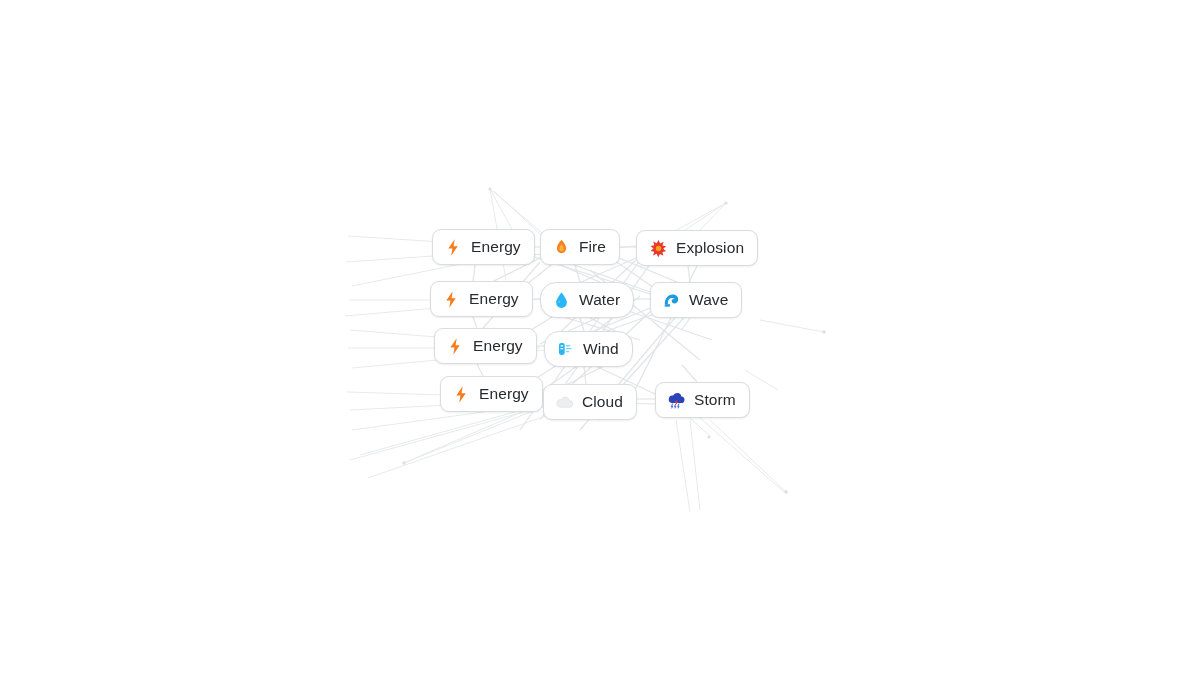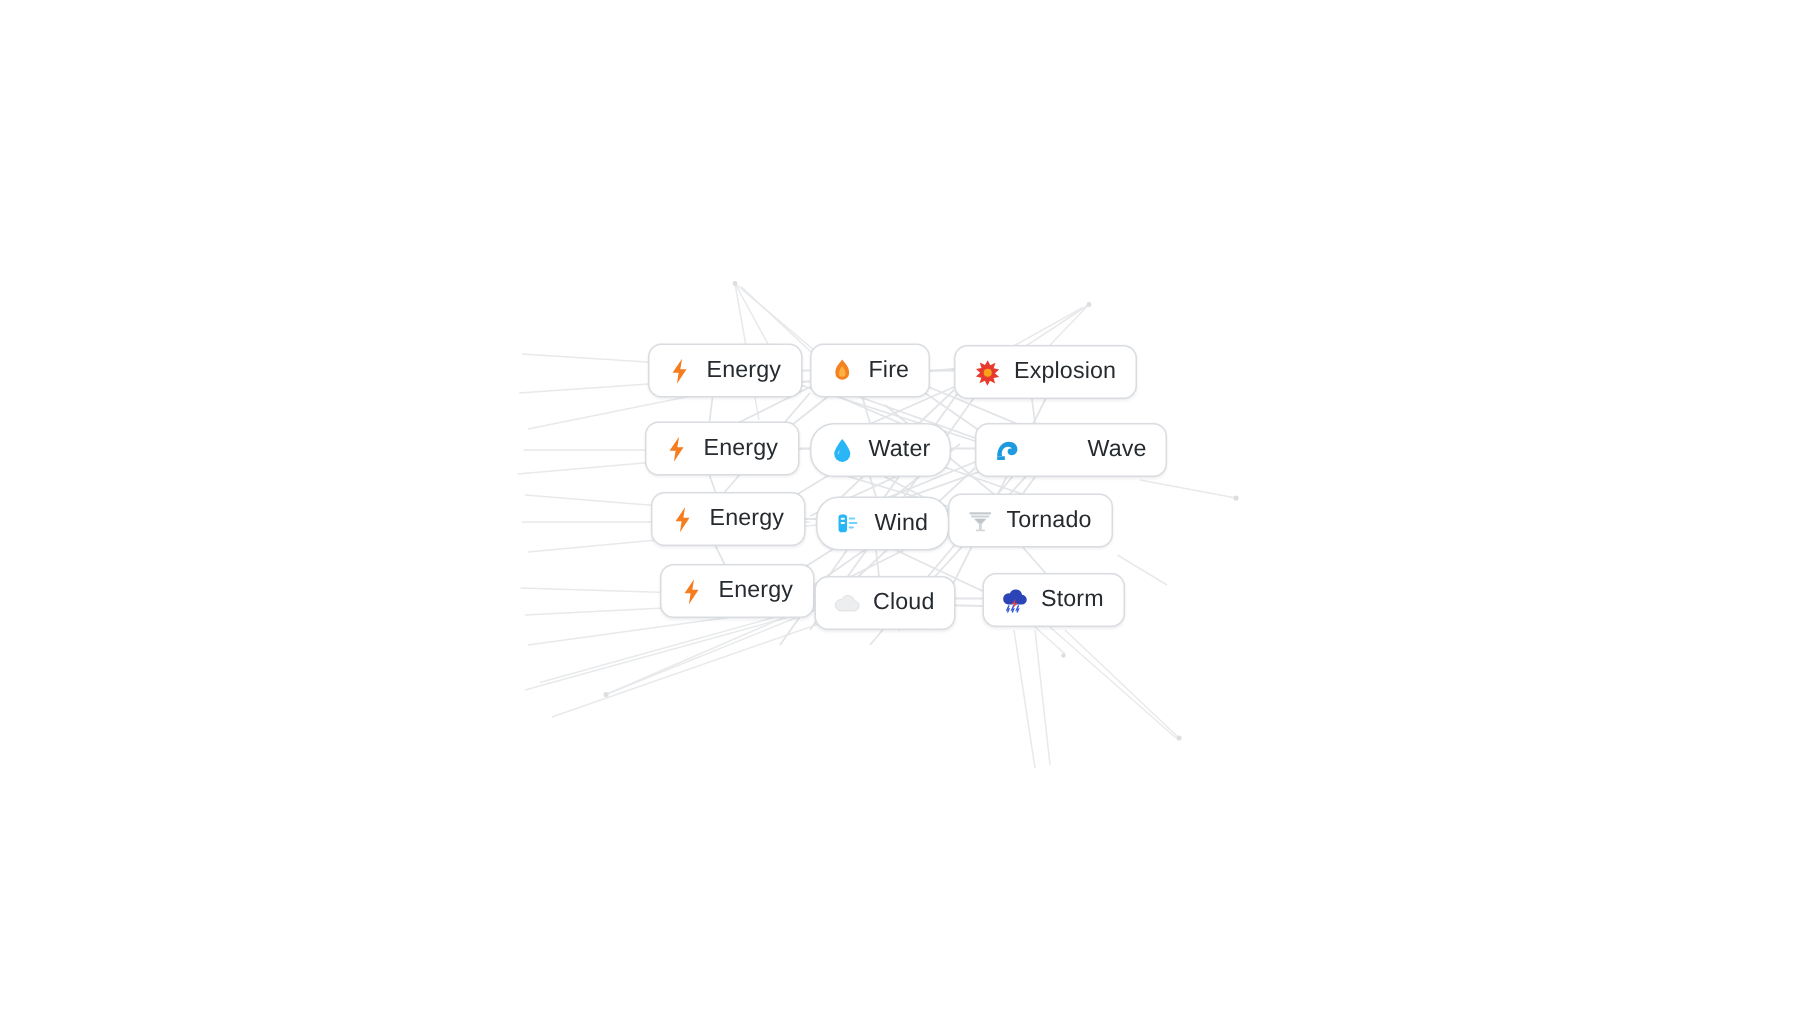--- a/index.html
+++ b/index.html
@@ -221,21 +221,21 @@
     <div class="node" style="left:540px; top:282px;border-radius:16px;">
       <span class="ico">
         <svg viewBox="0 0 24 24">
           <path d="M12 2 C12 2 5.2 10.2 5.2 14.6 a6.8 6.8 0 0 0 13.6 0 C18.8 10.2 12 2 12 2 z" fill="#29b6f6"></path>
           <path d="M9.4 14.8 a2.6 3 0 0 1 1.6-3.4 a3.6 3.6 0 0 0 -2.9 3.6 z" fill="#8ddcff"></path>
         </svg>
       </span>
       <span class="lbl">Water</span>
     </div>
 
-    <div class="node" style="left:650px; top:282px;gap:36px;">
+    <div class="node" style="left:650px; top:282px;">
       <span class="ico">
         <svg viewBox="0 0 24 24">
           <path d="M3.5 16.5 C3.5 9.5 8 4.5 13.4 4.5 c4.2 0 7.1 2.6 7.1 6.2 0 3-2.1 5-4.6 5 -2.1 0-3.6-1.3-3.6-3.1 0-1.6 1.1-2.6 2.4-2.6 0.5 0 1 0.1 1.4 0.4 -0.7-1-2-1.7-3.5-1.7 -3 0-5.2 2.5-5.2 6 0 0.6 0.1 1.2 0.2 1.8 z" fill="#1e9be0"></path>
           <path d="M3.5 16.6 h6.5 v3.2 h-6.5 z" fill="#1e9be0"></path>
         </svg>
       </span>
       <span class="lbl">Wave</span>
     </div>
 
     <div class="node" style="left:434px; top:328px;">
@@ -254,31 +254,20 @@
           <rect x="5.6" y="6.6" width="3.6" height="1.6" rx="0.8" fill="#ffffff"></rect>
           <rect x="5.6" y="10.2" width="3.6" height="1.6" rx="0.8" fill="#ffffff"></rect>
           <rect x="12.4" y="6.4" width="5.4" height="1.7" rx="0.85" fill="#6fd3ff"></rect>
           <rect x="12.4" y="10.1" width="7.4" height="1.7" rx="0.85" fill="#6fd3ff"></rect>
           <rect x="12.4" y="13.8" width="4.4" height="1.7" rx="0.85" fill="#6fd3ff"></rect>
         </svg>
       </span>
       <span class="lbl">Wind</span>
     </div>
 
-    <div class="node" style="left:632px; top:329px;">
-      <span class="ico">
-        <svg viewBox="0 0 24 24">
-          <path d="M3 4.4 h18 v1.9 h-18 z" fill="#c6cace"></path>
-          <path d="M4.4 7.2 h15.2 v1.7 h-15.2 z" fill="#cdd1d5"></path>
-          <path d="M6.4 9.9 h11.2 l-4.3 4.6 v4.4 h2.6 v1.5 h-7.6 v-1.5 h2.6 v-4.4 z" fill="#d3d7db"></path>
-          <path d="M7.6 9.9 h8.8 l-3.4 3.6 h-2 z" fill="#bfc4c9"></path>
-        </svg>
-      </span>
-      <span class="lbl">Tornado</span>
-    </div>
 
     <div class="node" style="left:440px; top:376px;">
       <span class="ico">
         <svg viewBox="0 0 24 24">
             <path d="M13.5 1.5 L5.5 13.2 h5.1 l-1.4 9.3 8.1-12.1 h-5.2 z" fill="#f57c1f"></path>
           </svg>
       </span>
       <span class="lbl">Energy</span>
     </div>
 

